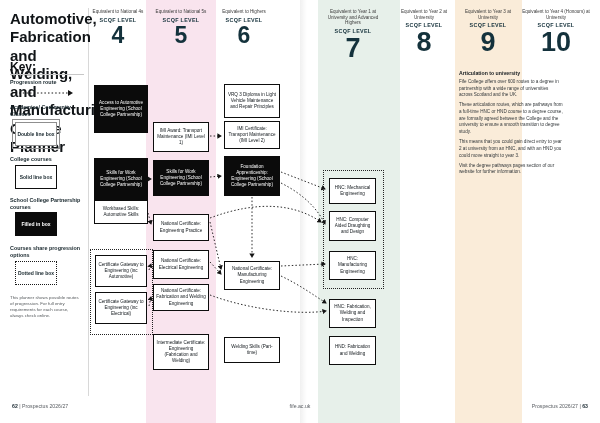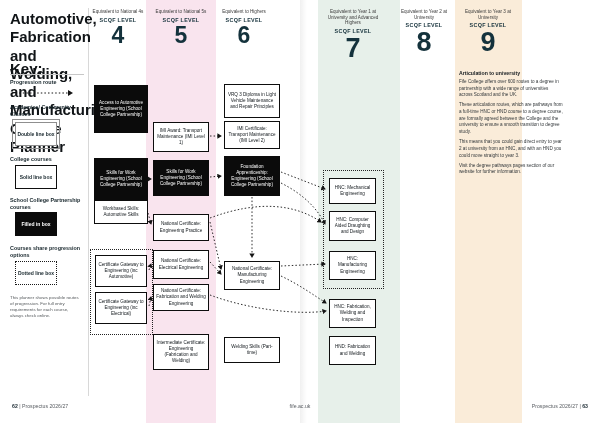--- a/index.html
+++ b/index.html
@@ -17,21 +17,21 @@
   .hdr{position:absolute;top:9px;text-align:center;z-index:3;}
   .eq{font-size:4.6px;line-height:1.25;color:#3c3c3c;}
   .scqf{font-size:5.4px;font-weight:bold;letter-spacing:0.3px;color:#16323c;margin-top:2px;}
   .num{font-weight:bold;color:#14323c;line-height:1;margin-top:1px;}
   .left-page .num{font-size:23px;}
   .right-page .num{font-size:27px;}
 
   
   #planner-title{position:absolute;left:10px;top:10px;width:78px;font-size:15px;font-weight:bold;
                  line-height:1.22;color:#101417;z-index:3;}
-  #key-heading{position:absolute;left:10px;top:60px;font-size:15px;font-weight:bold;color:#101417;z-index:3;}
+  #key-heading{position:absolute;left:10px;top:60px;font-size:12px;font-weight:bold;color:#101417;z-index:3;}
   #key-rule{position:absolute;left:10px;top:74px;width:74px;height:1px;background:#c7c7c7;z-index:3;}
   .klabel{position:absolute;left:10px;width:72px;font-size:5.4px;font-weight:bold;line-height:1.3;color:#17262c;z-index:3;}
   .kbox{position:absolute;left:15px;width:40px;height:22px;display:flex;align-items:center;justify-content:center;
         text-align:center;font-size:5px;font-weight:bold;line-height:1.25;z-index:3;background:#fff;color:#17262c;}
   .kbox-double{border:1px solid #8f8f8f;outline:1px solid #8f8f8f;outline-offset:2px;}
   .kbox-solid{border:1.5px solid #0e0e0e;}
   .kbox-filled{background:#0b0b0b;color:#fff;border:1.5px solid #0b0b0b;}
   .kbox-dotted{border:1px dotted #1a1a1a;}
   #key-note{position:absolute;left:10px;top:295px;width:72px;font-size:4.4px;line-height:1.4;color:#55595c;z-index:3;}
 
@@ -119,20 +119,25 @@
   </div>
   <div class="hdr right-page" style="left:394px;width:60px">
     <div class="eq">Equivalent to Year 2 at University</div>
     <div class="scqf">SCQF LEVEL</div>
     <div class="num">8</div>
   </div>
   <div class="hdr right-page" style="left:458px;width:60px">
     <div class="eq">Equivalent to Year 3 at University</div>
     <div class="scqf">SCQF LEVEL</div>
     <div class="num">9</div>
+  </div>
+  <div class="hdr right-page" style="left:522px;width:68px">
+    <div class="eq">Equivalent to Year 4 (Honours) at University</div>
+    <div class="scqf">SCQF LEVEL</div>
+    <div class="num">10</div>
   </div>
 
   <svg id="arrows" width="600" height="423" viewBox="0 0 600 423">
     <defs>
       <marker id="ah" markerWidth="6" markerHeight="6" refX="4" refY="3" orient="auto">
         <path d="M0,0 L5,3 L0,6 z" fill="#141414"></path>
       </marker>
     </defs>
     <path class="ar" d="M148,179 L151,179"></path>
     <path class="ar" d="M210,136 L221,136"></path>

